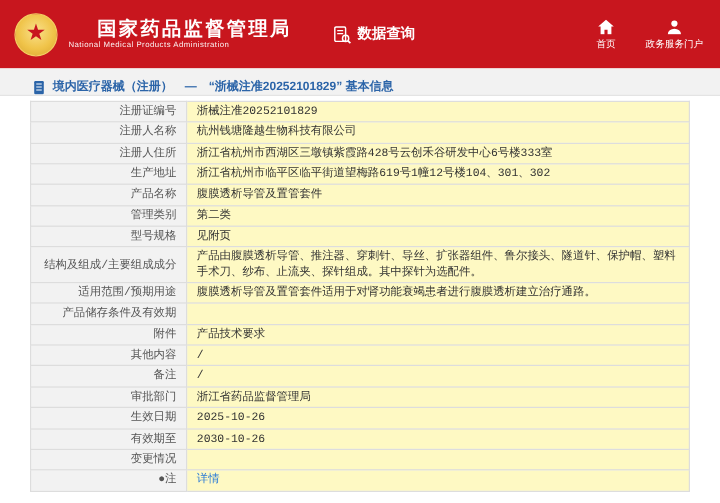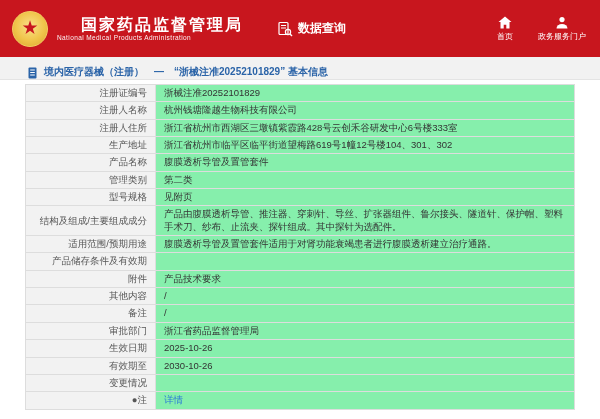--- a/index.html
+++ b/index.html
@@ -71,29 +71,30 @@
     border-collapse: collapse;
     table-layout: fixed;
   }
   .info-table td {
     border: 1px solid #ddd;
     font-size: 9.5px;
     line-height: 1.3;
     padding: 2px 8px;
     vertical-align: middle;
     height: 15px;
+    font-family: Liberation Mono, monospace;
   }
   .label-cell {
     width: 130px;
     background: #f2f2f2;
     color: #555;
     text-align: right;
   }
   .value-cell {
-    background: #86efac;
+    background: #fef9c3;
     color: #333;
     text-align: left;
     word-break: break-all;
   }
   .detail-link { color: #2b7bd6; text-decoration: none; cursor: pointer; }
 </style>
 </head>
 <body>
 
 <div class="header">

